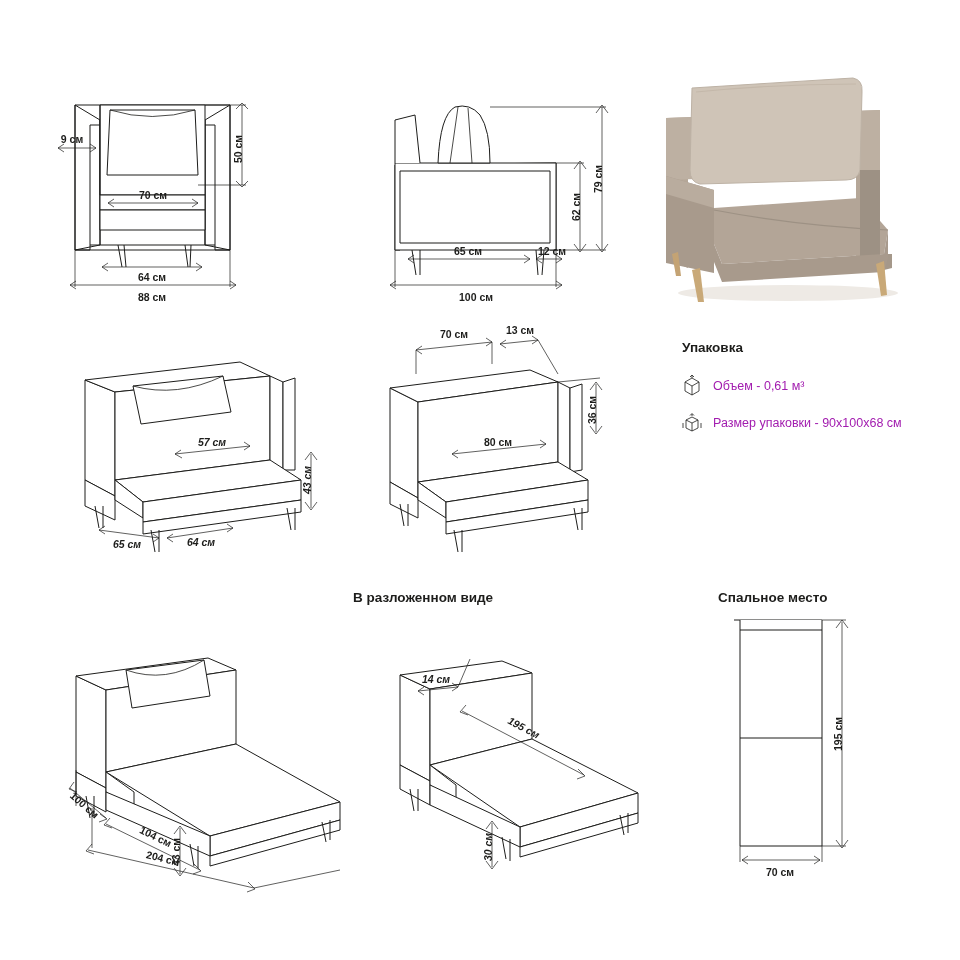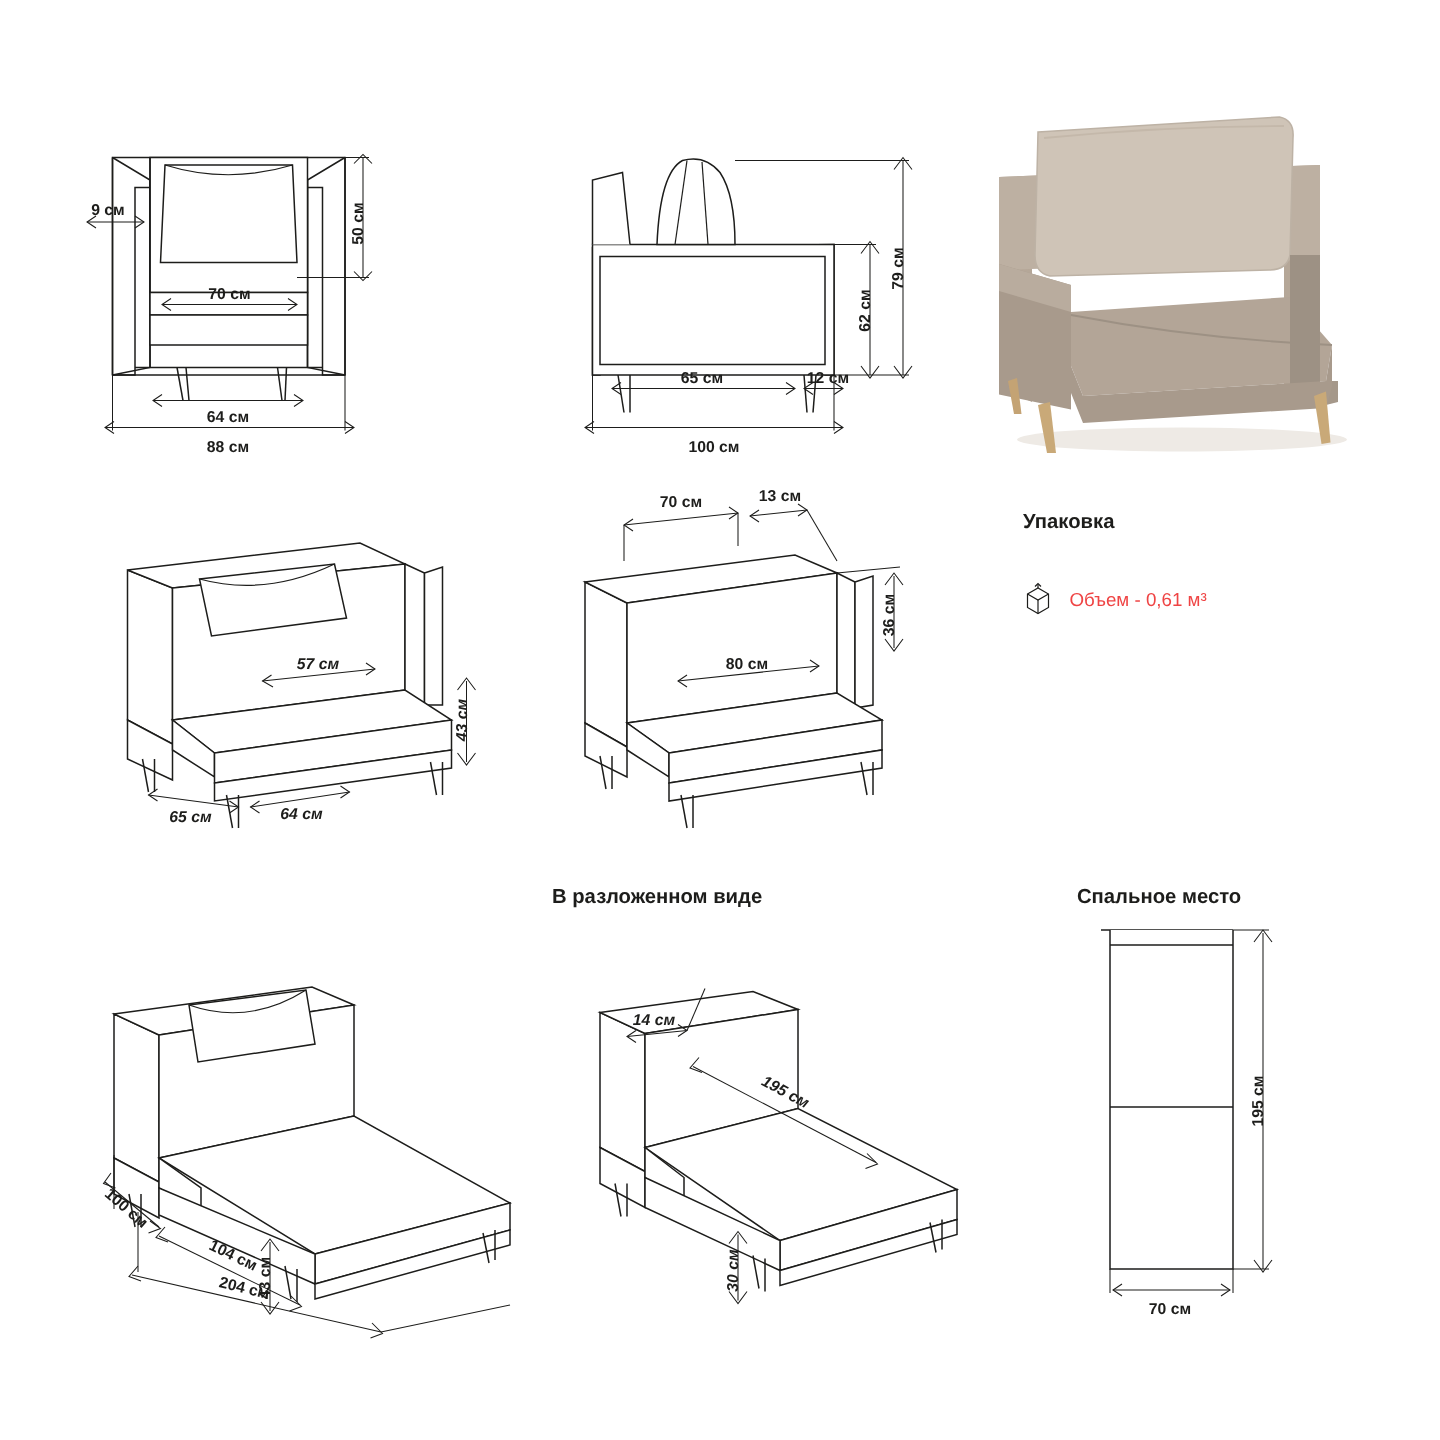--- a/index.html
+++ b/index.html
@@ -22,21 +22,21 @@
     font-family:"Liberation Sans", sans-serif;
     font-size:10.5px;font-weight:bold;fill:#1d1d1b;
   }
   .heading{
     font-size:13.5px;font-weight:bold;color:#1d1d1b;
     font-family:"Liberation Sans", sans-serif;
   }
   .pack-row{
     display:flex;align-items:center;gap:11px;margin-bottom:15px;
   }
-  .pack-row .txt{font-size:12.5px;color:#ef4444;}
+  .pack-row .txt{font-size:12.5px;color:#a21caf;}
   .pack-icon{width:20px;height:22px;flex:0 0 20px;}
   .photo-wrap{position:absolute;left:648px;top:58px;width:270px;height:250px;}
 </style>
 </head>
 <body>
 
 <div class="sheet">
 
   <div class="panel" style="left:30px;top:45px;width:260px;height:240px;">
     <svg width="260" height="240" viewBox="0 0 260 240">
@@ -271,39 +271,53 @@
       <text class="dimtext" x="236" y="88" text-anchor="middle" transform="rotate(-90 236 88)">36 см</text>
 
       <path class="dim" d="M92 132 L186 122"></path>
       <path class="dim" d="M98 128 L92 132 L98 136"></path>
       <path class="dim" d="M180 118 L186 122 L180 126"></path>
       <text class="dimtext" x="138" y="124" text-anchor="middle">80 см</text>
     </svg>
   </div>
 
   <div class="panel" style="left:682px;top:340px;width:250px;height:140px;">
-    <div class="heading" style="margin-bottom:34px;">Упаковка</div>
+    <div class="heading" style="margin-bottom:20px;">Упаковка</div>
 
     <div class="pack-row">
       <span class="pack-icon">
         <svg width="20" height="22" viewBox="0 0 20 22">
           <path class="ln-thin" d="M3 7 L10 3 L17 7 L17 16 L10 20 L3 16 Z"></path>
           <path class="ln-thin" d="M3 7 L10 11 L17 7"></path>
           <path class="ln-thin" d="M10 11 L10 20"></path>
           <path class="ln-thin" d="M10 3 L10 0.5"></path>
           <path class="ln-thin" d="M8 2 L10 0 L12 2"></path>
         </svg>
       </span>
       <span class="txt">Объем - 0,61 м³</span>
     </div>
 
 
-  </div>
-
-  <div class="panel heading" style="left:368px;top:590px;">В разложенном виде</div>
+    <div class="pack-row">
+      <span class="pack-icon">
+        <svg width="20" height="22" viewBox="0 0 20 22">
+          <path class="ln-thin" d="M4 8 L10 5 L16 8 L16 16 L10 19 L4 16 Z"></path>
+          <path class="ln-thin" d="M4 8 L10 11 L16 8"></path>
+          <path class="ln-thin" d="M10 11 L10 19"></path>
+          <path class="ln-thin" d="M1 11 L1 16"></path>
+          <path class="ln-thin" d="M19 11 L19 16"></path>
+          <path class="ln-thin" d="M10 2 L10 4"></path>
+          <path class="ln-thin" d="M8 3.5 L10 1.5 L12 3.5"></path>
+        </svg>
+      </span>
+      <span class="txt">Размер упаковки - 90х100х68 см</span>
+    </div>
+  </div>
+
+  <div class="panel heading" style="left:353px;top:590px;">В разложенном виде</div>
   <div class="panel heading" style="left:718px;top:590px;">Спальное место</div>
 
   <div class="panel" style="left:40px;top:612px;width:300px;height:290px;">
     <svg width="300" height="290" viewBox="0 0 300 290">
 
       <path class="ln" d="M36 64 L36 160 L66 176 L66 78 Z" style="fill:#ffffff"></path>
       <path class="ln" d="M36 64 L168 46 L196 58 L66 78 Z" style="fill:#ffffff"></path>
       <path class="ln" d="M66 78 L196 58 L196 132 L66 160 Z" style="fill:#ffffff"></path>
 
       <path class="ln" d="M86 58 L164 48 L170 84 L92 96 Z" style="fill:#ffffff"></path>

